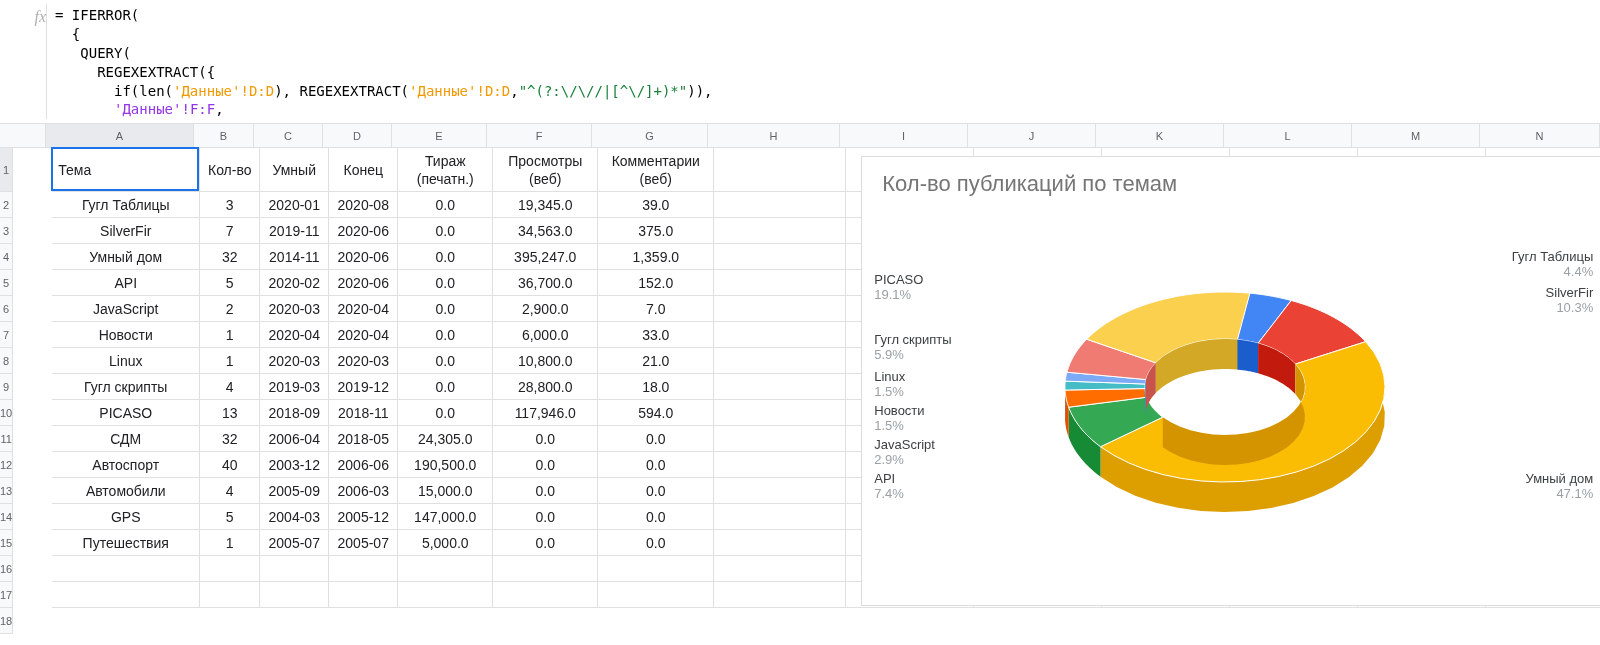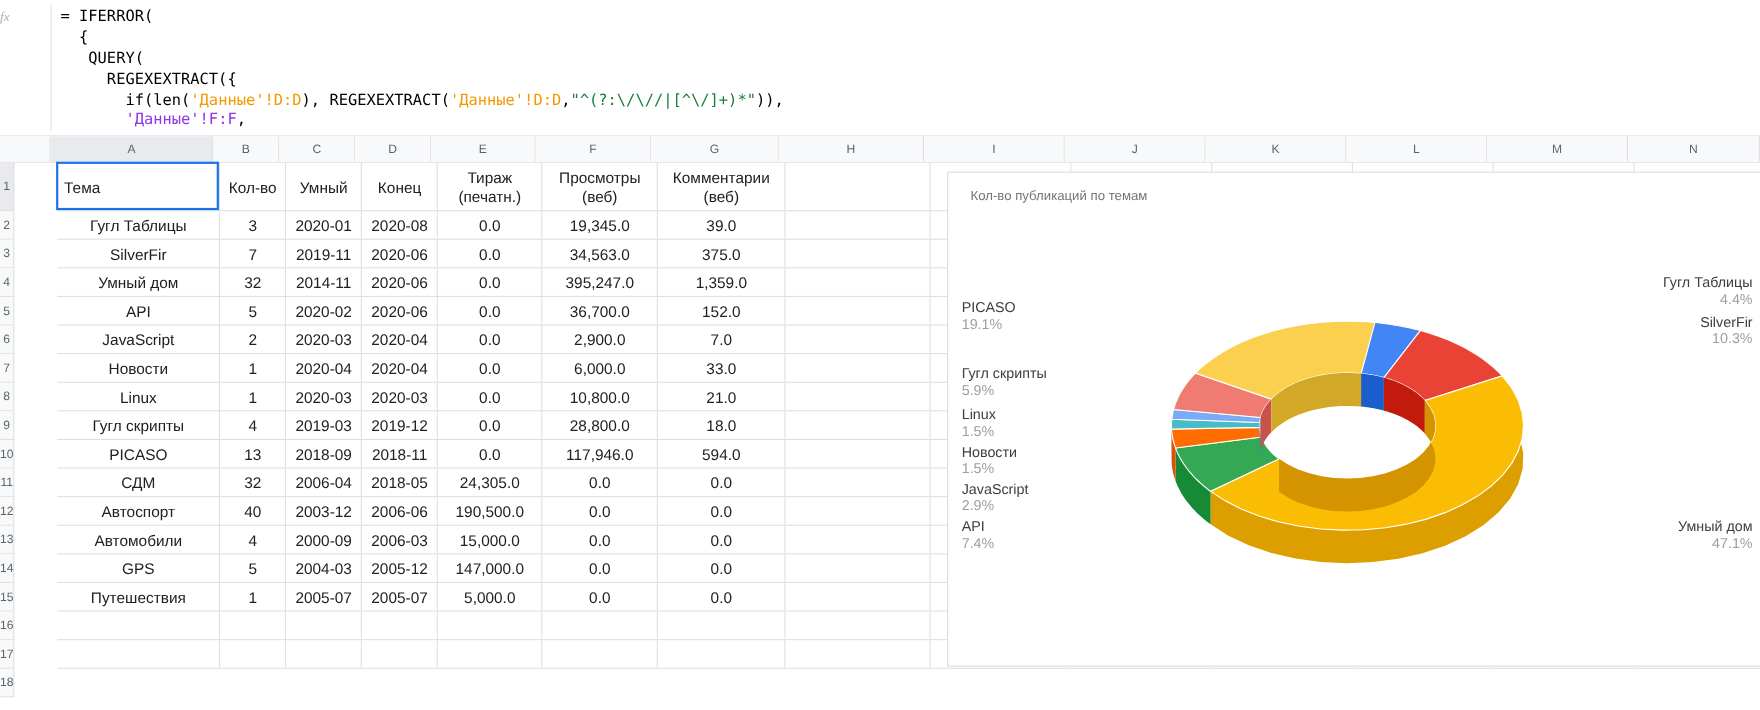--- a/index.html
+++ b/index.html
@@ -1,20 +1,20 @@
 <!DOCTYPE html>
 <html><head>
 <meta charset="utf-8">
 <style>
 * { box-sizing: border-box; margin: 0; padding: 0; }
 body { font-family: Arial, sans-serif; font-size: 13px; color: #202124; background: #fff; width: 1600px; overflow: hidden; }
 
 
 .formula-bar { display: flex; align-items: flex-start; border-bottom: 1px solid #e0e0e0; padding: 4px 0; min-height: 95px; }
-.fx-icon { width: 46px; text-align: left; font-style: italic; font-family: serif; font-size: 12px; color: #b0b0b0; padding-top: 4px; }
+.fx-icon { width: 46px; text-align: right; font-style: italic; font-family: serif; font-size: 16px; color: #b0b0b0; padding-top: 4px; }
 .formula-divider { width: 1px; background: #e0e0e0; align-self: stretch; margin-right: 8px; }
 .formula-text { font-family: "Consolas", monospace; font-size: 14px; white-space: pre; line-height: 1.35; padding-top: 2px; color: #000; }
 .formula-text .str { color: #188038; }
 .formula-text .ref { color: #f29900; }
 .formula-text .ref2 { color: #9334e6; }
 
 
 .col-headers { display: flex; border-bottom: 1px solid #e0e0e0; background: #fff; height: 24px; }
 .corner { width: 46px; border-right: 1px solid #e0e0e0; background: #f8f9fa; }
 .col-h { border-right: 1px solid #e0e0e0; text-align: center; font-size: 11px; color: #5f6368; line-height: 24px; background: #f8f9fa; }
@@ -32,21 +32,21 @@
 .cell { border-right: 1px solid #e0e0e0; line-height: 26px; padding: 0 4px; overflow: visible; white-space: nowrap; text-align: center; font-size: 14px; }
 .row.tall .cell { line-height: 1.3; display: flex; align-items: center; justify-content: center; text-align: center; }
 .cell.left { text-align: left; }
 .sel-border { position: absolute; border: 2px solid #1a73e8; pointer-events: none; }
 
 
 .wA{width:148px}.wB{width:60px}.wC{width:69px}.wD{width:69px}.wE{width:95px}.wF{width:105px}.wG{width:116px}.wH{width:132px}.wI{width:128px}.wJ{width:128px}.wK{width:128px}.wL{width:128px}.wM{width:128px}.wN{width:120px}
 
 
 .chart { position: absolute; left: 809px; top: 8px; width: 745px; height: 450px; border: 1px solid #dadce0; background: #fff; }
-.chart-title { position: absolute; left: 20px; top: 14px; font-size: 12px; color: #757575; }
+.chart-title { position: absolute; left: 20px; top: 14px; font-size: 22px; color: #757575; }
 .donut { position: absolute; left: 188px; top: 80px; width: 350px; height: 350px; }
 .labels { position: absolute; font-size: 13px; }
 .lbl-name { color: #3c4043; }
 .lbl-pct { color: #9aa0a6; }
 .lbl-right { text-align: right; }
 </style>
 </head>
 <body>
 
 <div class="formula-bar">
@@ -301,21 +301,21 @@
           <div class="cell wI"></div>
           <div class="cell wJ"></div>
           <div class="cell wK"></div>
           <div class="cell wL"></div>
           <div class="cell wM"></div>
           <div class="cell wN"></div>
         </div>
         <div class="row">
           <div class="cell wA">Автомобили</div>
           <div class="cell wB">4</div>
-          <div class="cell wC">2000-09</div>
+          <div class="cell wC">2005-09</div>
           <div class="cell wD">2006-03</div>
           <div class="cell wE">15,000.0</div>
           <div class="cell wF">0.0</div>
           <div class="cell wG">0.0</div>
           <div class="cell wH"></div>
           <div class="cell wI"></div>
           <div class="cell wJ"></div>
           <div class="cell wK"></div>
           <div class="cell wL"></div>
           <div class="cell wM"></div>

